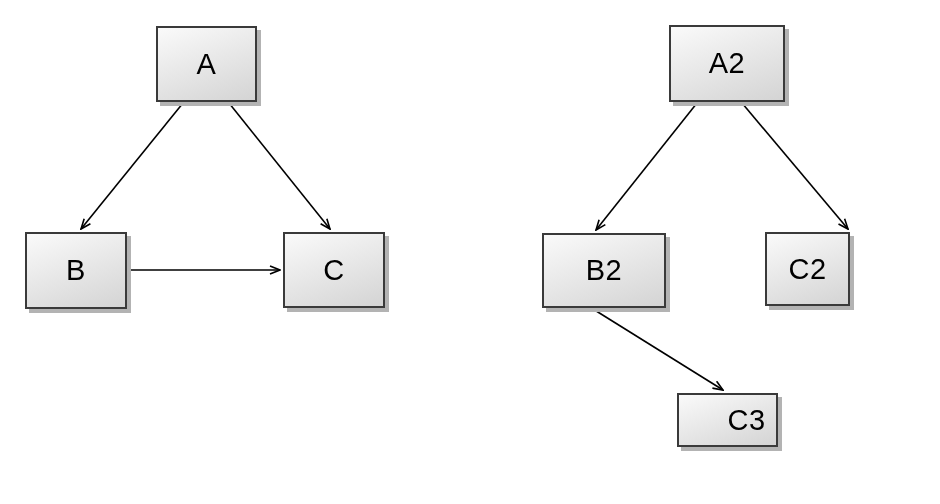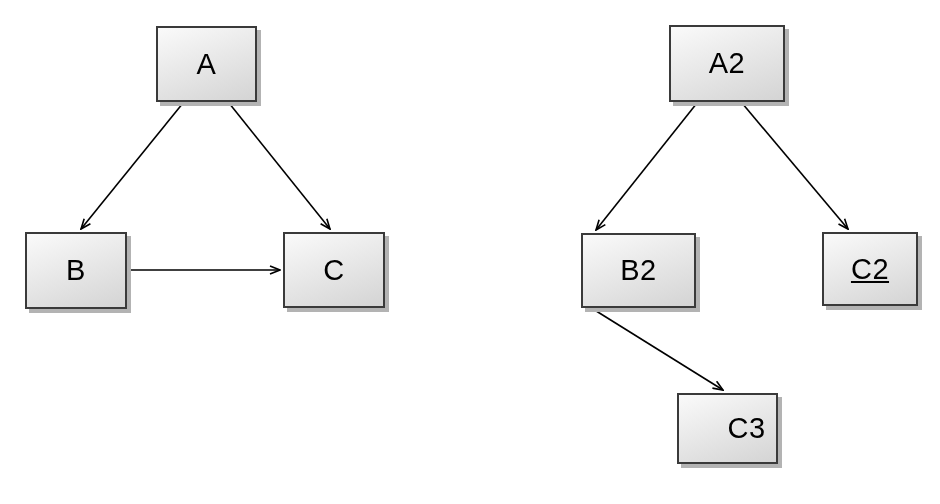--- a/index.html
+++ b/index.html
@@ -59,23 +59,23 @@
       </div>
       <div class="node" style="left: 25px; top: 232px; width: 102px; height: 77px; background: linear-gradient(160deg, rgb(250, 250, 250), rgb(212, 212, 212)); border: 2px solid rgb(58, 58, 58); box-shadow: rgb(179, 179, 179) 4px 4px 0px; color: rgb(0, 0, 0);">
         <span>B</span>
       </div>
       <div class="node" style="left: 283px; top: 232px; width: 102px; height: 76px; background: linear-gradient(160deg, rgb(250, 250, 250), rgb(212, 212, 212)); border: 2px solid rgb(58, 58, 58); box-shadow: rgb(179, 179, 179) 4px 4px 0px; color: rgb(0, 0, 0);">
         <span>C</span>
       </div>
       <div class="node" style="left: 669px; top: 25px; width: 116px; height: 77px; background: linear-gradient(160deg, rgb(250, 250, 250), rgb(212, 212, 212)); border: 2px solid rgb(58, 58, 58); box-shadow: rgb(179, 179, 179) 4px 4px 0px; color: rgb(0, 0, 0);">
         <span>A2</span>
       </div>
-      <div class="node" style="left: 542px; top: 233px; width: 115px; height: 75px; background: linear-gradient(160deg, rgb(250, 250, 250), rgb(212, 212, 212)); border: 2px solid rgb(58, 58, 58); box-shadow: rgb(179, 179, 179) 4px 4px 0px; color: rgb(0, 0, 0); margin-left: 39px;">
+      <div class="node" style="left: 542px; top: 233px; width: 124px; height: 75px; background: linear-gradient(160deg, rgb(250, 250, 250), rgb(212, 212, 212)); border: 2px solid rgb(58, 58, 58); box-shadow: rgb(179, 179, 179) 4px 4px 0px; color: rgb(0, 0, 0);">
         <span>B2</span>
       </div>
-      <div class="node" style="left: 822px; top: 232px; width: 96px; height: 74px; background: linear-gradient(160deg, rgb(250, 250, 250), rgb(212, 212, 212)); border: 2px solid rgb(58, 58, 58); box-shadow: rgb(179, 179, 179) 4px 4px 0px; color: rgb(0, 0, 0); text-decoration: underline;">
+      <div class="node" style="left: 765px; top: 232px; width: 85px; height: 74px; background: linear-gradient(160deg, rgb(250, 250, 250), rgb(212, 212, 212)); border: 2px solid rgb(58, 58, 58); box-shadow: rgb(179, 179, 179) 4px 4px 0px; color: rgb(0, 0, 0);">
         <span>C2</span>
       </div>
-      <div class="node" style="left: 677px; top: 393px; width: 101px; height: 71px; background: linear-gradient(160deg, rgb(250, 250, 250), rgb(212, 212, 212)); border: 2px solid rgb(58, 58, 58); box-shadow: rgb(179, 179, 179) 4px 4px 0px; color: rgb(0, 0, 0); padding-left: 38px;">
+      <div class="node" style="left: 677px; top: 393px; width: 101px; height: 54px; background: linear-gradient(160deg, rgb(250, 250, 250), rgb(212, 212, 212)); border: 2px solid rgb(58, 58, 58); box-shadow: rgb(179, 179, 179) 4px 4px 0px; color: rgb(0, 0, 0); padding-left: 38px;">
         <span>C3</span>
       </div>
     </div>
 </div>
 
 </body></html>

